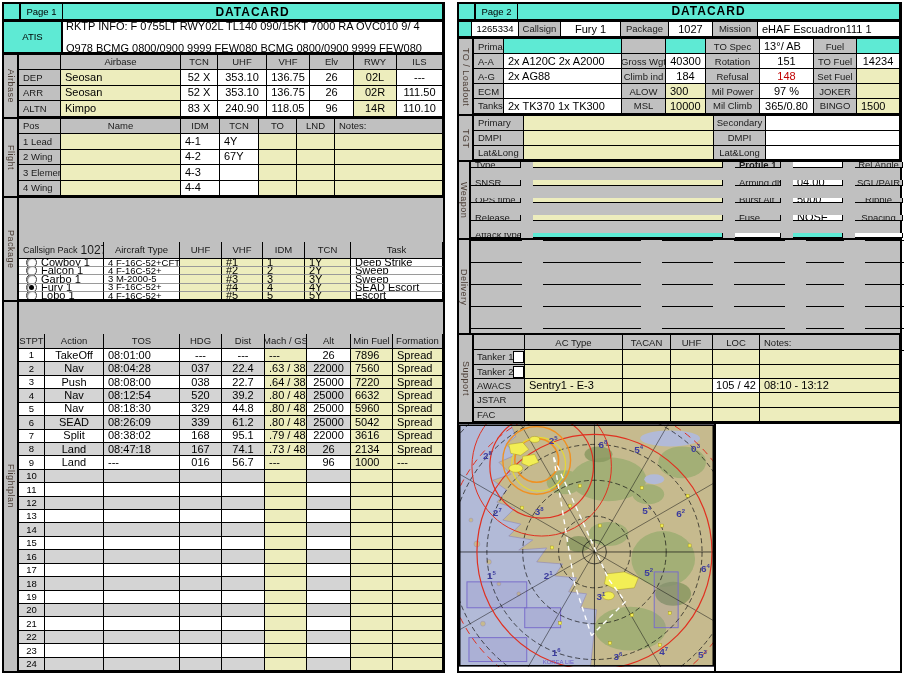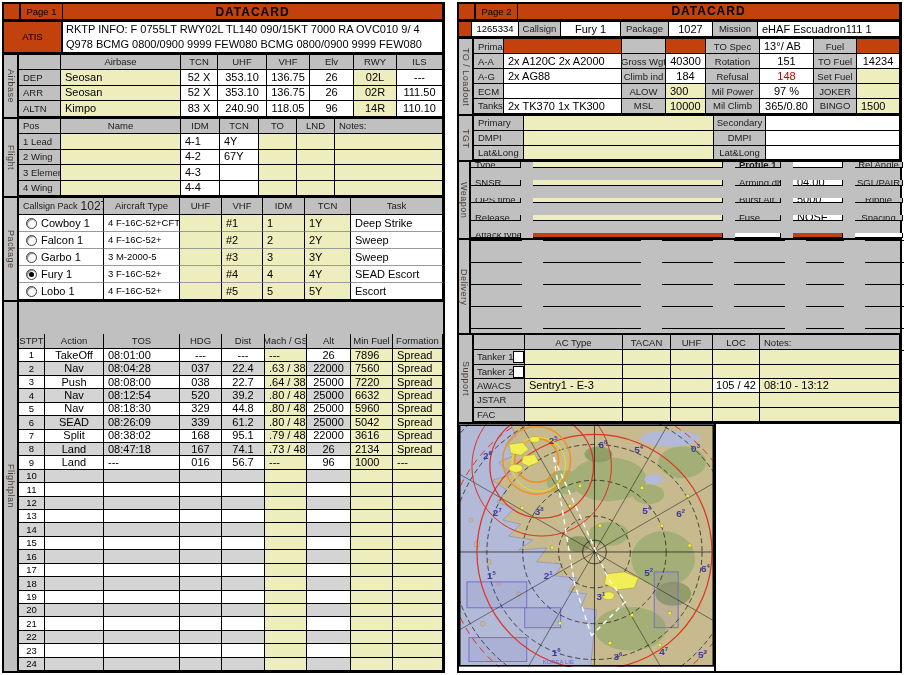--- a/index.html
+++ b/index.html
@@ -5,46 +5,46 @@
   * { box-sizing: border-box; margin:0; padding:0; }
   html,body { width:904px; height:675px; background:#ffffff; font-family:"Liberation Sans",sans-serif; color:#000; }
   .page { position:absolute; top:2px; height:671px; border:2px solid #000; background:#c0c0c0; display:flex; flex-direction:column; }
   #page1 { left:2px;  width:443px; }
   #page2 { left:457px; width:445px; }
 
   
   .cell { border-right:1px solid #000; border-bottom:1px solid #000; display:flex; align-items:center; justify-content:center;
           font-size:11px; line-height:1; overflow:hidden; white-space:nowrap; }
   .hd   { font-size:9.5px; background:#c0c0c0; color:#1a1a1a; }
-  .w { background:#fff; } .y { background:#ededbd; } .g { background:#c2410c; } .gr { background:#d4d4d4; }
+  .w { background:#fff; } .y { background:#ededbd; } .g { background:#5eead4; } .gr { background:#d4d4d4; }
   .lft { justify-content:flex-start; padding-left:4px; }
   .sm { font-size:9.5px; }
   .red { color:#c00000; }
   .b { font-weight:bold; }
 
   .sec { display:flex; border-top:2px solid #000; }
   .vstrip { width:15px; border-right:2px solid #000; background:#c0c0c0; display:flex; align-items:center; justify-content:center; }
   .vlabel { writing-mode:vertical-rl; font-size:9px; color:#4a3c34; letter-spacing:0.5px; }
   .tbl { flex:1; display:grid; }
 
   
   .trow { display:grid; grid-template-columns:16px 43px 1fr; height:16px; }
   .trow .pl { border-right:1px solid #000; border-left:1px solid #000; }
   .ttl { font-size:12px; font-weight:bold; letter-spacing:1px; }
 
   
   .atisrow { display:grid; grid-template-columns:59px 1fr; height:33px; border-top:2px solid #000; }
   .atisrow .lab { border-right:2px solid #000; }
-  .atistxt { background:#fff; font-size:11px; line-height:15px; padding:1px 3px; display:block; white-space:normal; text-align:left; }
+  .atistxt { background:#fff; font-size:11px; line-height:22px; padding:1px 3px; display:block; white-space:normal; text-align:left; }
 
   #ab-grid { grid-template-columns:42px 120px 37px 49px 43px 44px 43px 1fr; grid-template-rows:15px repeat(3,1fr); }
   #ab-sec { height:64px; }
   #fl-grid { grid-template-columns:42px 120px 39px 39px 38px 38px 1fr; grid-template-rows:15px repeat(4,1fr); }
   #fl-sec { height:79px; }
-  #pk-grid { grid-template-columns:85px 76px 42px 41px 42px 46px 1fr; grid-template-rows:17px repeat(5,1fr); }
+  #pk-grid { grid-template-columns:85px 76px 42px 41px 42px 46px 1fr; grid-template-rows:17px repeat(5,1fr);margin-top:44px; }
   #pk-sec { height:104px; }
   #fp-grid { grid-template-columns:26px 59px 76px 42px 43px 42px 44px 42px 1fr; grid-template-rows:15px repeat(24,1fr);margin-top:32px; }
   #fp-sec { flex:1; }
 
   .radio { width:11px; height:11px; border-radius:50%; background:#fff; border:1px solid #404040;
            box-shadow:inset 1px 1px 1px #888; margin:0 4px 0 3px; display:inline-flex; align-items:center; justify-content:center; flex:0 0 auto;}
   .radio .dot { width:5px; height:5px; border-radius:50%; background:#000; display:none; }
   .radio.on .dot { display:block; }
   .pkrow-sep { border-bottom:1px solid #9a9a9a; }
   .packlabel { font-size:9px; } .packnum { font-size:12px; margin-left:3px; }

